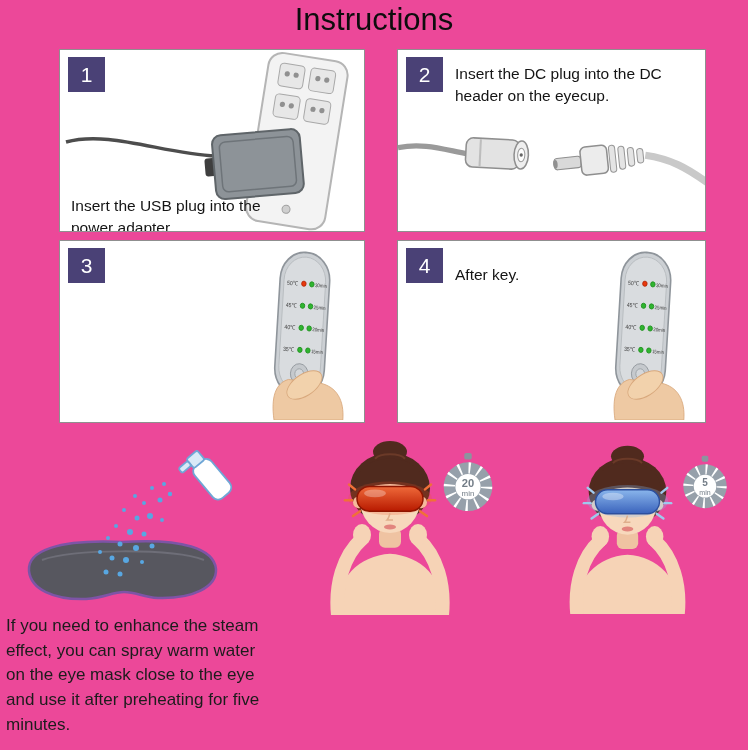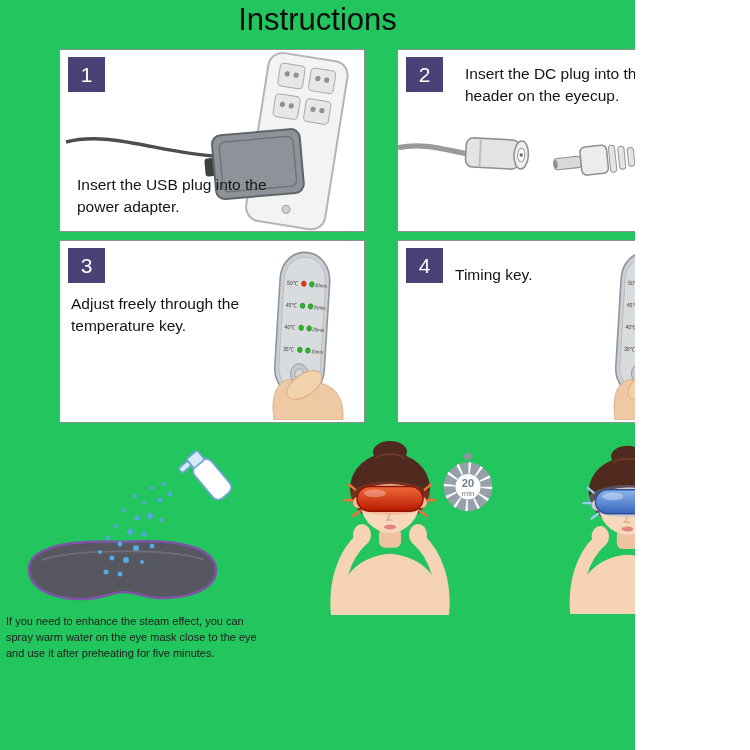--- a/index.html
+++ b/index.html
@@ -1,49 +1,49 @@
 <!DOCTYPE html>
 <html><head>
 <meta charset="utf-8">
 <style>
   * { margin:0; padding:0; box-sizing:border-box; }
   html,body { background:#ffffff; }
   body { font-family:"Liberation Sans", sans-serif; }
-  .page { position:relative; width:635px; height:750px; background:#22c55e; overflow:hidden; }
+  .page { position:relative; width:748px; height:750px; background:#ec4899; overflow:hidden; }
 
   .title { position:absolute; top:2px; left:0; right:0; text-align:center;
            font-size:31px; font-weight:400; color:#0d0d0d; }
 
   .step-box { position:absolute; border:1px solid #8f8f8f; background:#fff; overflow:hidden; }
   .box1 { left:59px;  top:49px;  width:306px; height:183px; }
   .box2 { left:397px; top:49px;  width:309px; height:183px; }
   .box3 { left:59px;  top:240px; width:306px; height:183px; }
   .box4 { left:397px; top:240px; width:309px; height:183px; }
 
   .badge { position:absolute; top:7px; left:8px; width:37px; height:35px;
            background:#4a4176; color:#fff; font-size:21px;
            display:flex; align-items:center; justify-content:center; z-index:3; }
 
   .caption { position:absolute; font-size:15.5px; color:#141414; line-height:1.4; z-index:3; }
-  .cap1 { left:11px; top:124px; width:195px;margin-left:6px; }
-  .cap2 { left:57px; top:13px;  width:250px;margin-left:10px; }
+  .cap1 { left:11px; top:145px; width:195px; }
+  .cap2 { left:57px; top:13px;  width:250px; }
   .cap3 { left:11px; top:52px;  width:195px; }
   .cap4 { left:57px; top:23px;  width:170px; }
 
   .illus1 { position:absolute; left:4px; top:0; width:300px; height:181px; }
   .illus2 { position:absolute; left:0; top:58px; width:308px; height:120px; }
   .remote-illus { position:absolute; right:2px; top:4px; width:120px; height:175px; }
 
   .spray-illus { position:absolute; left:2px;  top:448px; width:250px; height:162px; }
   .woman-heat  { position:absolute; left:305px; top:437px; width:170px; height:178px; }
   .timer-heat  { position:absolute; left:440px; top:452px; width:56px;  height:60px; }
   .woman-cool  { position:absolute; left:545px; top:442px; width:165px; height:172px; }
   .timer-cool  { position:absolute; left:680px; top:455px; width:50px;  height:54px; }
 
-  .tip { position:absolute; font-size:11px; color:#1c1c1c; line-height:1.45; }
+  .tip { position:absolute; font-size:17px; color:#1c1c1c; line-height:1.45; }
   .tip1 { left:6px;   top:614px; width:256px; }
   .tip2 { left:286px; top:614px; width:240px; }
   .tip3 { left:550px; top:614px; width:198px; }
 
   svg { display:block; }
 </style>
 </head>
 <body>
 
 <div class="page">
@@ -99,21 +99,20 @@
         <rect x="215" y="37" width="6" height="22" rx="3" fill="#e4e4e4" stroke="#979797"></rect>
         <rect x="224" y="39" width="6" height="18" rx="3" fill="#e4e4e4" stroke="#979797"></rect>
         <rect x="233" y="41" width="6" height="14" rx="3" fill="#e4e4e4" stroke="#979797"></rect>
         <path d="M241,48 C265,54 280,64 300,82" fill="none" stroke="#c9c9c9" stroke-width="7"></path>
       </g>
     </svg>
   </section>
 
   <section class="step-box box3">
     <div class="badge">3</div>
-    <p class="caption cap3">Adjust freely through the temperature key.</p>
     <svg class="remote-illus" viewBox="0 0 150 190" preserveAspectRatio="none">
       <g transform="rotate(4 75 90)">
         <rect x="44" y="8" width="62" height="156" rx="30" fill="#ccd0d4" stroke="#8f959b" stroke-width="2"></rect>
         <rect x="49" y="13" width="52" height="146" rx="26" fill="#d9dcdf" stroke="#b6babd" stroke-width="1"></rect>
         <text x="53" y="44.5" font-size="6.5" fill="#3c3c3c">50℃</text>
         <circle cx="74" cy="42" r="2.8" fill="#e8380d" stroke="#b32405"></circle>
         <circle cx="84" cy="42" r="2.8" fill="#2fb52f" stroke="#1f8f1f"></circle>
         <text x="88" y="44.5" font-size="5.5" fill="#3c3c3c">30min</text>
         <text x="53" y="68.5" font-size="6.5" fill="#3c3c3c">45℃</text>
         <circle cx="74" cy="66" r="2.8" fill="#2fb52f" stroke="#1f8f1f"></circle>
@@ -132,21 +131,21 @@
       </g>
       <g>
         <path d="M40,190 C36,165 42,150 58,146 L98,150 C118,154 128,168 126,190 Z" fill="#eec9a3" stroke="#d8a87c" stroke-width="1"></path>
         <ellipse cx="78" cy="152" rx="24" ry="12" transform="rotate(-28 78 152)" fill="#f2d2ac" stroke="#d8a87c" stroke-width="1"></ellipse>
       </g>
     </svg>
   </section>
 
   <section class="step-box box4">
     <div class="badge">4</div>
-    <p class="caption cap4">Timing key.</p>
+    <p class="caption cap4">After key.</p>
     <svg class="remote-illus" viewBox="0 0 150 190" preserveAspectRatio="none">
       <g transform="rotate(4 75 90)">
         <rect x="44" y="8" width="62" height="156" rx="30" fill="#ccd0d4" stroke="#8f959b" stroke-width="2"></rect>
         <rect x="49" y="13" width="52" height="146" rx="26" fill="#d9dcdf" stroke="#b6babd" stroke-width="1"></rect>
         <text x="53" y="44.5" font-size="6.5" fill="#3c3c3c">50℃</text>
         <circle cx="74" cy="42" r="2.8" fill="#e8380d" stroke="#b32405"></circle>
         <circle cx="84" cy="42" r="2.8" fill="#2fb52f" stroke="#1f8f1f"></circle>
         <text x="88" y="44.5" font-size="5.5" fill="#3c3c3c">30min</text>
         <text x="53" y="68.5" font-size="6.5" fill="#3c3c3c">45℃</text>
         <circle cx="74" cy="66" r="2.8" fill="#2fb52f" stroke="#1f8f1f"></circle>

